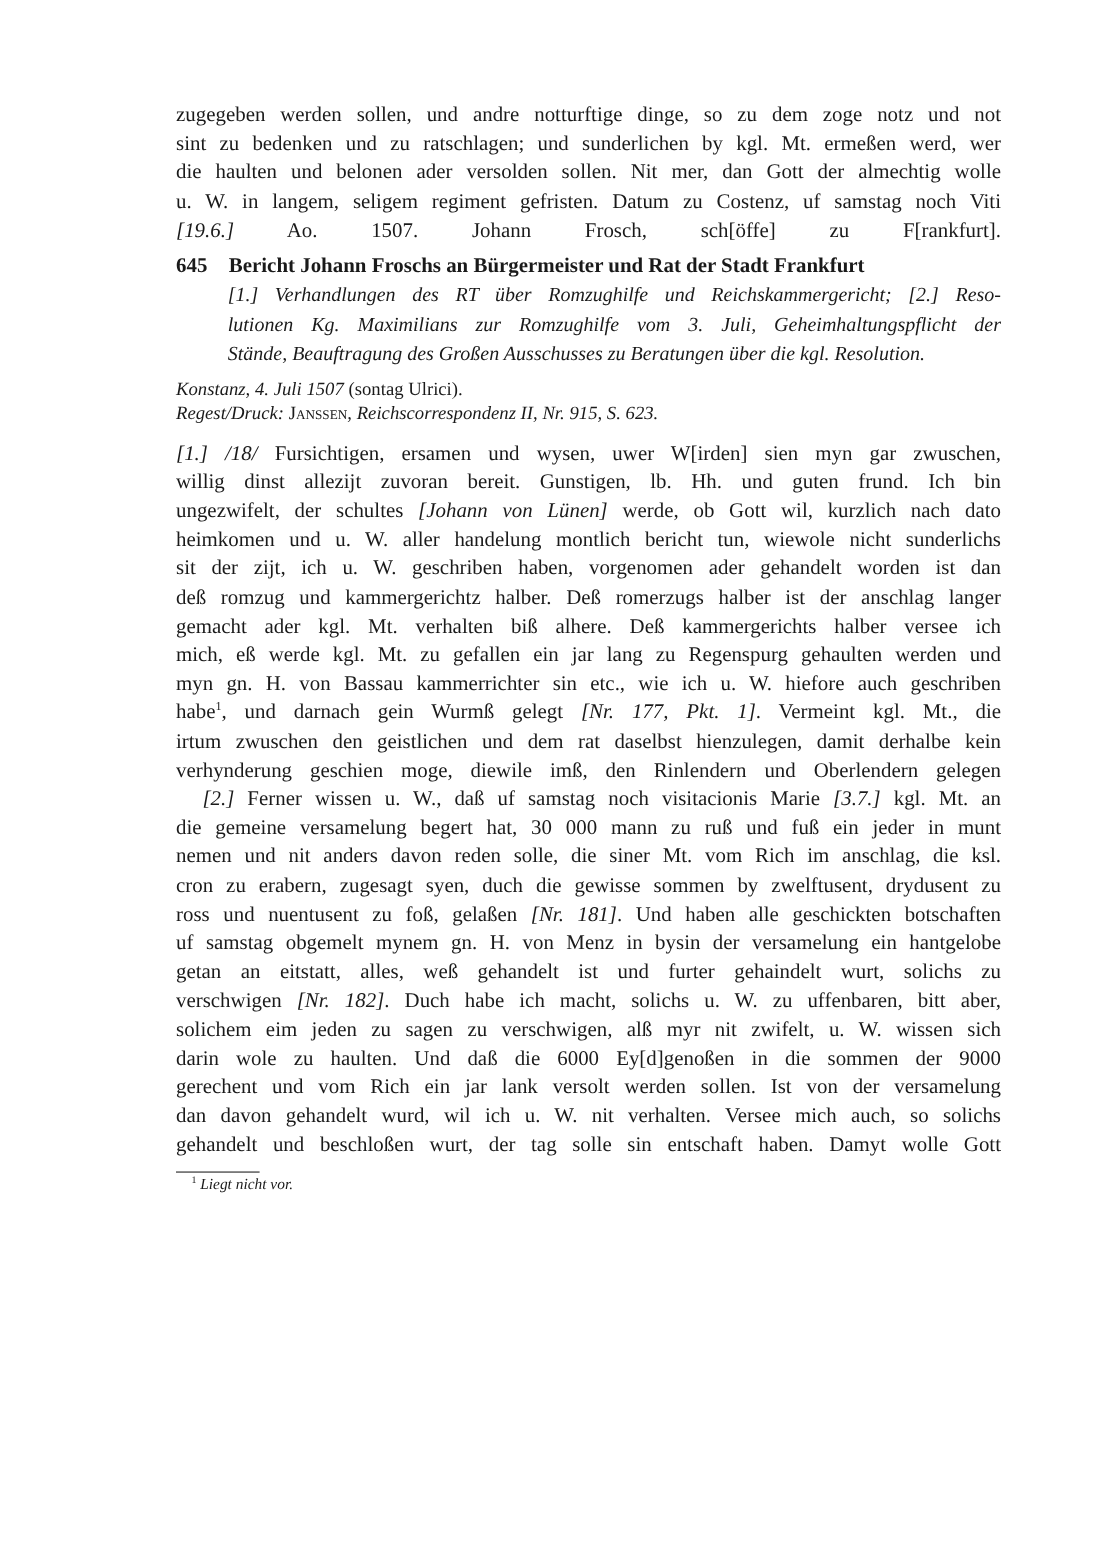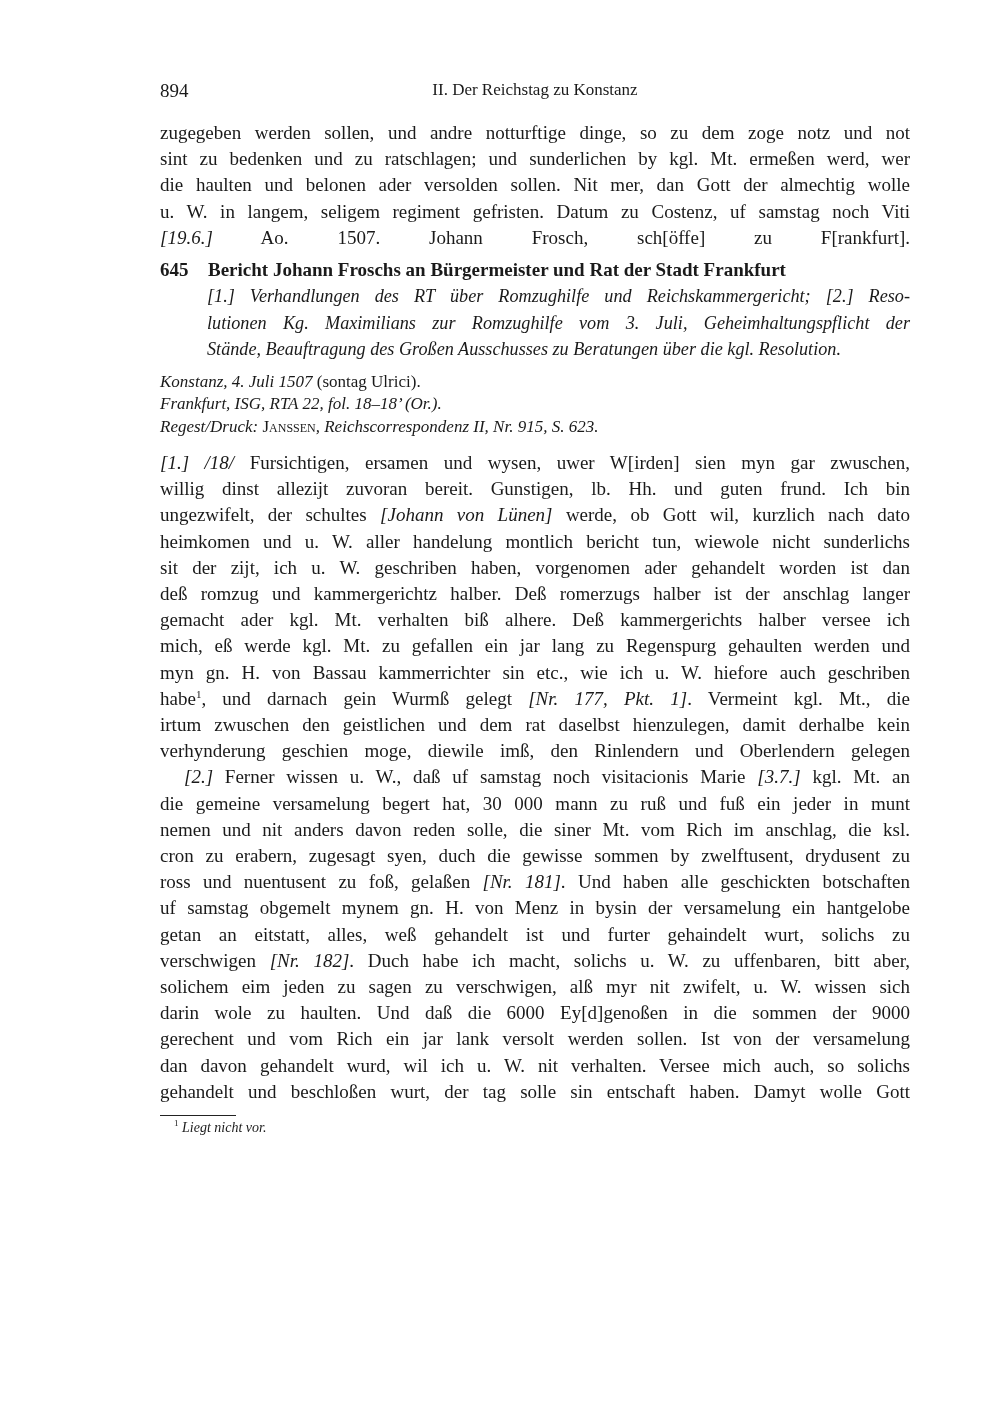--- a/index.html
+++ b/index.html
@@ -25,24 +25,20 @@
   sup { font-size: 11px; line-height: 0; }
   .fn-rule { margin-top: 10px; width: 76px; border-top: 1px solid #222; }
   .footnote { margin-top: 4px; margin-left: 14px; font-size: 14px; }
   .footnote sup { font-size: 9px; }
 </style>
 </head>
 <body>
 
 <div class="page">
 
-  <div class="running-head">
-    <span class="page-number">894</span>
-    <span class="running-title">II. Der Reichstag zu Konstanz</span>
-  </div>
 
   <div class="cont">
     <div class="line">zugegeben werden sollen, und andre notturftige dinge, so zu dem zoge notz und not</div>
     <div class="line">sint zu bedenken und zu ratschlagen; und sunderlichen by kgl. Mt. ermeßen werd, wer</div>
     <div class="line">die haulten und belonen ader versolden sollen. Nit mer, dan Gott der almechtig wolle</div>
     <div class="line">u. W. in langem, seligem regiment gefristen. Datum zu Costenz, uf samstag noch Viti</div>
     <div class="line">
       <span><span class="it">[19.6.]</span><span> Ao. 1507.</span></span>
       <span>Johann Frosch, sch[öffe] zu F[rankfurt].</span>
     </div>
@@ -54,21 +50,20 @@
   </div>
 
   <div class="regest">
     <div class="line">[1.] Verhandlungen des RT über Romzughilfe und Reichskammergericht; [2.] Reso-</div>
     <div class="line">lutionen Kg. Maximilians zur Romzughilfe vom 3. Juli, Geheimhaltungspflicht der</div>
     <div class="line last">Stände, Beauftragung des Großen Ausschusses zu Beratungen über die kgl. Resolution.</div>
   </div>
 
   <div class="meta">
     <div><span class="it">Konstanz, 4. Juli 1507</span><span> (sontag Ulrici).</span></div>
-    <div class="it">Frankfurt, ISG, RTA 22, fol. 18–18’ (Or.).</div>
     <div><span class="it">Regest/Druck:</span><span class="sc"> Janssen</span><span class="it">, Reichscorrespondenz II, Nr. 915, S. 623.</span></div>
   </div>
 
   <div class="body">
 
     <div class="line"><span class="it">[1.] /18/</span><span> Fursichtigen, ersamen und wysen, uwer W[irden] sien myn gar zwuschen,</span></div>
     <div class="line">willig dinst allezijt zuvoran bereit. Gunstigen, lb. Hh. und guten frund. Ich bin</div>
     <div class="line"><span>ungezwifelt, der schultes </span><span class="it">[Johann von Lünen]</span><span> werde, ob Gott wil, kurzlich nach dato</span></div>
     <div class="line">heimkomen und u. W. aller handelung montlich bericht tun, wiewole nicht sunderlichs</div>
     <div class="line">sit der zijt, ich u. W. geschriben haben, vorgenomen ader gehandelt worden ist dan</div>

